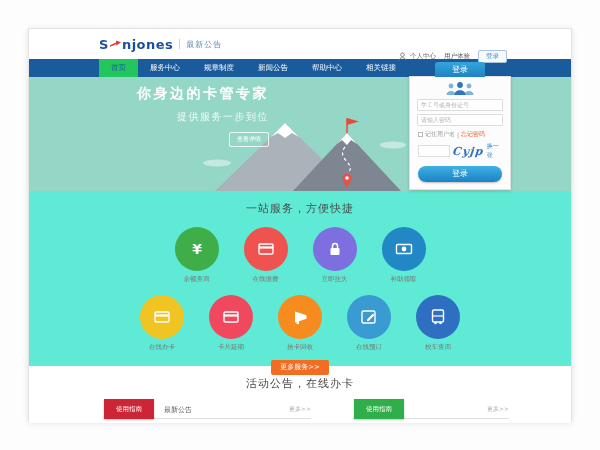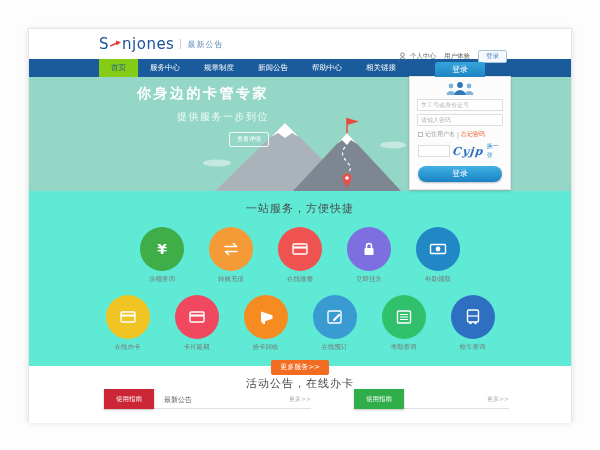--- a/index.html
+++ b/index.html
@@ -3,33 +3,33 @@
 <meta charset="utf-8">
 <style>
   * { margin:0; padding:0; box-sizing:border-box; }
   html,body { width:600px; height:450px; background:#fdfdfd; font-family:"DejaVu Sans","Liberation Sans",sans-serif; overflow:hidden; }
   .canvas { position:relative; width:600px; height:450px; background:#fdfdfd; }
   .page { position:absolute; left:28px; top:28px; width:544px; height:394px; background:#fff; border:1px solid #e4e4e4; box-shadow:0 1px 6px rgba(0,0,0,.12); overflow:visible; }
 
   
   .hdr { height:30px; display:flex; align-items:center; padding:0 64px 0 70px; background:#fff; }
   .logo { display:flex; align-items:center; cursor:pointer; }
-  .logo-main { font-size:15px; font-weight:normal; color:#1c4f9c; letter-spacing:.5px; }
+  .logo-main { font-size:13px; font-weight:bold; color:#1c4f9c; letter-spacing:.5px; }
   .logo-arrow { display:inline-block; margin:0 1px; }
   .logo-sep { width:1px; height:10px; background:#ccc; margin:0 6px; }
   .logo-sub { font-size:8px; color:#5b87b5; letter-spacing:1px; }
   .hdr-right { margin-left:auto; display:flex; align-items:center; gap:8px;margin-top:24px; }
   .hdr-link { font-size:6.5px; color:#666; text-decoration:none; cursor:pointer; }
   .person-icon { display:inline-flex; margin-right:-5px; }
   .hdr-login-btn { font-size:6.5px; color:#3a7bbf; border:1px solid #a9c3da; background:#f5f9fc; border-radius:2px; padding:1px 7px; cursor:pointer; }
 
   
   .nav { height:18px; background:#1a5b9c; display:flex; padding-left:70px; }
   .nav-item { font-size:7.5px; color:#fff; line-height:18px; padding:0 12px; cursor:pointer; }
-  .nav-item.active { background:#84cc16; color:#1a5b9c; }
+  .nav-item.active { background:#22c55e; color:#1a5b9c; }
 
   
   .hero { position:relative; height:114px; background:#95d7c7; }
   .mtn { position:absolute; left:168px; bottom:0; width:212px; height:84px; }
   .hero-text { position:absolute; left:108px; top:8px;text-align:right; }
   .hero-title { font-size:14px; font-weight:bold; color:#fff; letter-spacing:2.5px; }
   .hero-sub { margin-top:7px; font-size:10px; color:rgba(255,255,255,.88); letter-spacing:1.5px; }
   .hero-cta { display:inline-block; margin-top:8px; border:1px solid rgba(255,255,255,.85); color:#fff; font-size:6px; padding:2px 7px; border-radius:2px; cursor:pointer; }
 
   
@@ -51,21 +51,21 @@
   .services { height:175px; background:#5eead4; text-align:center; padding-top:10px; }
   .sec-title { font-size:11px; color:#4a4a4a; letter-spacing:1px; }
   .svc-row { display:flex; justify-content:center; gap:25px; margin-top:11px; }
   .svc { width:44px; cursor:pointer; }
   .circle { width:44px; height:44px; border-radius:50%; display:flex; align-items:center; justify-content:center; margin:0 auto; }
   .svc-label { font-size:6.5px; color:#777; margin-top:4px; white-space:nowrap; }
   .more-btn { display:inline-block; margin-top:8px; background:#f26c21; color:#fff; font-size:7px; line-height:15px; padding:0 9px; border-radius:2px; cursor:pointer; }
 
   
   .announce { background:#fff; text-align:center; padding-top:10px; height:57px; }
-  .panels { display:flex; padding:0 62px 0 75px; gap:43px; text-align:left;justify-content:center; }
+  .panels { display:flex; margin-top:10px; padding:0 62px 0 75px; gap:43px; text-align:left;justify-content:center; }
   .panel { position:relative; border-bottom:1px solid #e0e0e0; height:18px; display:flex; align-items:center; }
   .panel-left { flex:0 0 207px; }
   .panel-right { flex:1; }
   .ribbon { position:absolute; left:0; bottom:-1px; height:20px; min-width:50px; color:#fff; font-size:6.5px; text-align:center; line-height:20px; padding:0 4px; cursor:pointer; box-shadow:0 1px 2px rgba(0,0,0,.25); }
   .panel-tab { margin-left:60px; font-size:7px; color:#555; cursor:pointer; }
   .more-link { margin-left:auto; font-size:6px; color:#aaa; text-decoration:none; cursor:pointer; }
 </style>
 </head>
 <body>
 
@@ -157,28 +157,20 @@
           <div class="svc-row">
             <div class="svc">
               <div class="circle" style="background: rgb(63, 174, 73);">
                 <svg width="20" height="20" viewBox="0 0 20 20">
                   <text x="10" y="15" text-anchor="middle" font-size="14" font-weight="bold" fill="#fff" font-family="DejaVu Sans,sans-serif">¥</text>
                 </svg>
               </div>
               <div class="svc-label">余额查询</div>
             </div>
             <div class="svc">
-              <div class="circle" style="background: rgb(244, 155, 56);">
-                <svg width="20" height="20" viewBox="0 0 20 20">
-                  <path d="M4 7.5h11M12.5 4.5l3 3M16 12.5H5M7.5 15.5l-3-3" stroke="#fff" stroke-width="1.6" fill="none" stroke-linecap="round"></path>
-                </svg>
-              </div>
-              <div class="svc-label">转账充值</div>
-            </div>
-            <div class="svc">
               <div class="circle" style="background: rgb(239, 83, 80);">
                 <svg width="20" height="20" viewBox="0 0 20 20">
                   <rect x="3" y="5" width="14" height="10" rx="1.2" fill="none" stroke="#fff" stroke-width="1.4"></rect>
                   <rect x="3" y="7.4" width="14" height="2.2" fill="#fff"></rect>
                 </svg>
               </div>
               <div class="svc-label">在线缴费</div>
             </div>
             <div class="svc">
               <div class="circle" style="background: rgb(125, 111, 224);">
@@ -228,29 +220,20 @@
               <div class="svc-label">拾卡回收</div>
             </div>
             <div class="svc">
               <div class="circle" style="background: rgb(58, 154, 210);">
                 <svg width="20" height="20" viewBox="0 0 20 20">
                   <rect x="3" y="4" width="13" height="12" rx="1.5" fill="none" stroke="#fff" stroke-width="1.4"></rect>
                   <path d="M8 12.5l6-6 1.6 1.6-6 6H8z" fill="#fff"></path>
                 </svg>
               </div>
               <div class="svc-label">在线预订</div>
-            </div>
-            <div class="svc">
-              <div class="circle" style="background: rgb(49, 193, 109);">
-                <svg width="20" height="20" viewBox="0 0 20 20">
-                  <rect x="3.5" y="4" width="13" height="12" rx="1" fill="none" stroke="#fff" stroke-width="1.4"></rect>
-                  <path d="M6 7.5h8M6 10h8M6 12.5h8" stroke="#fff" stroke-width="1.2"></path>
-                </svg>
-              </div>
-              <div class="svc-label">考勤查询</div>
             </div>
             <div class="svc">
               <div class="circle" style="background: rgb(47, 111, 194);">
                 <svg width="20" height="20" viewBox="0 0 20 20">
                   <rect x="4.5" y="3" width="11" height="12" rx="1.5" fill="none" stroke="#fff" stroke-width="1.4"></rect>
                   <path d="M4.5 9h11" stroke="#fff" stroke-width="1.2"></path>
                   <circle cx="7.5" cy="16" r="1.3" fill="#fff"></circle>
                   <circle cx="12.5" cy="16" r="1.3" fill="#fff"></circle>
                 </svg>
               </div>

